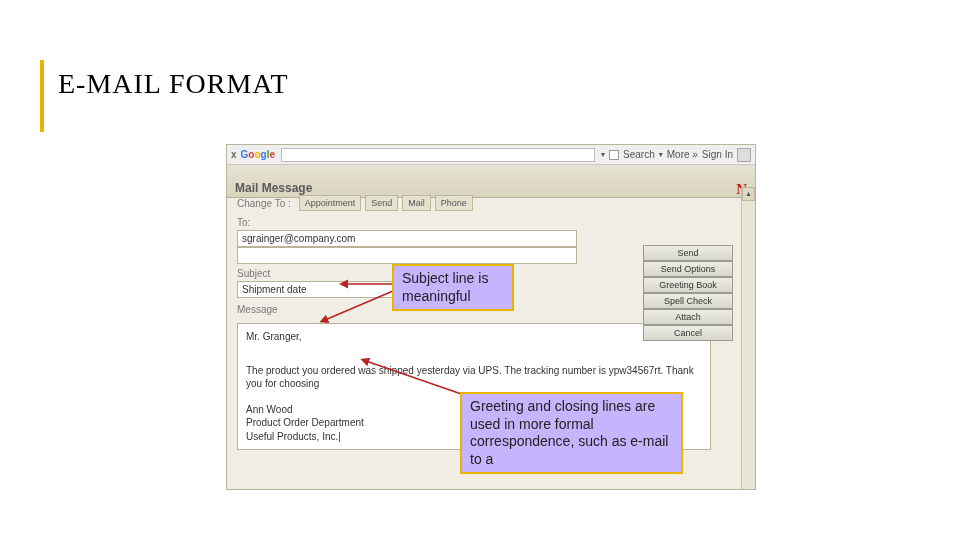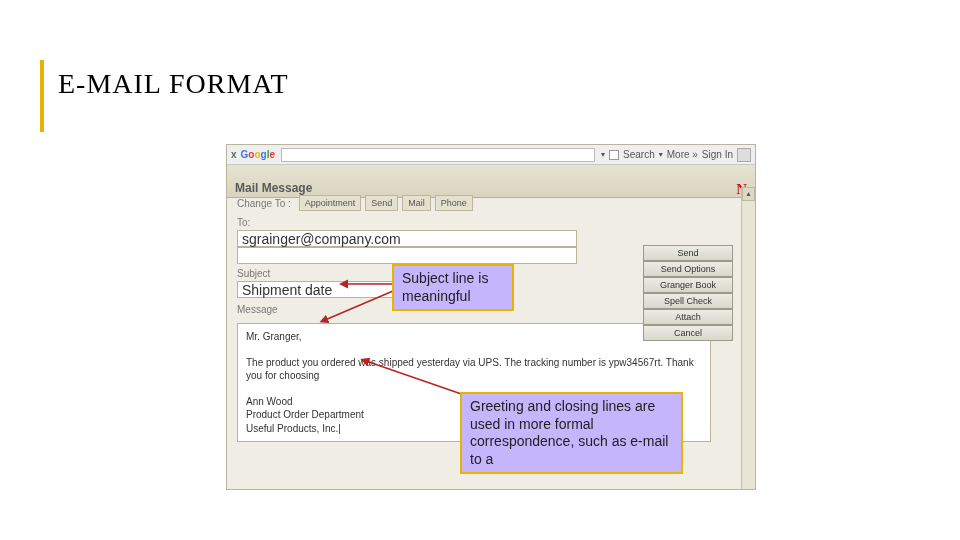--- a/index.html
+++ b/index.html
@@ -71,21 +71,21 @@
   .inner { position:absolute; left:0; right:14px; top:42px; bottom:0; padding:8px 10px; font-size:10px; color:#666; }
   .tabrow { display:flex; gap:4px; align-items:center; margin-bottom:6px;}
   .tabrow .lbl { font-size:10px; color:#777; margin-right:4px;}
   .tab {
     background:#e5e1cf; border:1px solid #bcb69c;
     padding:2px 5px; font-size:9px; color:#555;
   }
   .rowlbl { font-size:10px; color:#777; margin:4px 0 2px; display:block;}
   .field {
     width:340px; height:17px; background:#fff;
-    border:1px solid #b9b39a; font-size:14px;
+    border:1px solid #b9b39a; font-size:10px;
     padding:1px 4px; color:#333; display:flex; align-items:center;
   }
   .field.short{width:200px;}
   .msgbox {
     margin-top:8px; width:474px;
     background:#fff; border:1px solid #b9b39a;
     padding:6px 8px; font-size:10px; color:#333;
     line-height:1.35;
   }
   .msglabel { font-size:10px; color:#777; margin-top:6px;}
@@ -163,32 +163,32 @@
         <span></span>
       </div>
 
     <span class="rowlbl">Subject</span>
     <div class="field short">
         <span>Shipment date</span>
       </div>
 
     <span class="rowlbl msglabel">Message</span>
     <div class="msgbox">
-      <div style="margin-bottom:12px;">Mr. Granger,</div>
+      <div style="margin-bottom:20px;">Mr. Granger,</div>
       <div style="margin-bottom:12px;">The product you ordered was shipped yesterday via UPS.  The tracking number is ypw34567rt.  Thank you for choosing</div>
       <div>Ann Wood</div>
       <div>Product Order Department</div>
       <div><span>Useful Products, Inc.</span><span>|</span></div>
     </div>
   </div>
 
   <div class="sidebtns">
     <div class="sbtn">Send</div>
     <div class="sbtn">Send Options</div>
-    <div class="sbtn">Granger Book</div>
+    <div class="sbtn">Greeting Book</div>
     <div class="sbtn">Spell Check</div>
     <div class="sbtn">Attach</div>
     <div class="sbtn">Cancel</div>
   </div>
 </div>
 
 <svg class="arrow" style="left:295px; top:278px;" width="120" height="50">
   <defs>
       <marker id="ah1" markerWidth="8" markerHeight="8" refX="2" refY="3" orient="auto">
     <path d="M0,0 L6,3 L0,6 Z" fill="#b82323"></path>

